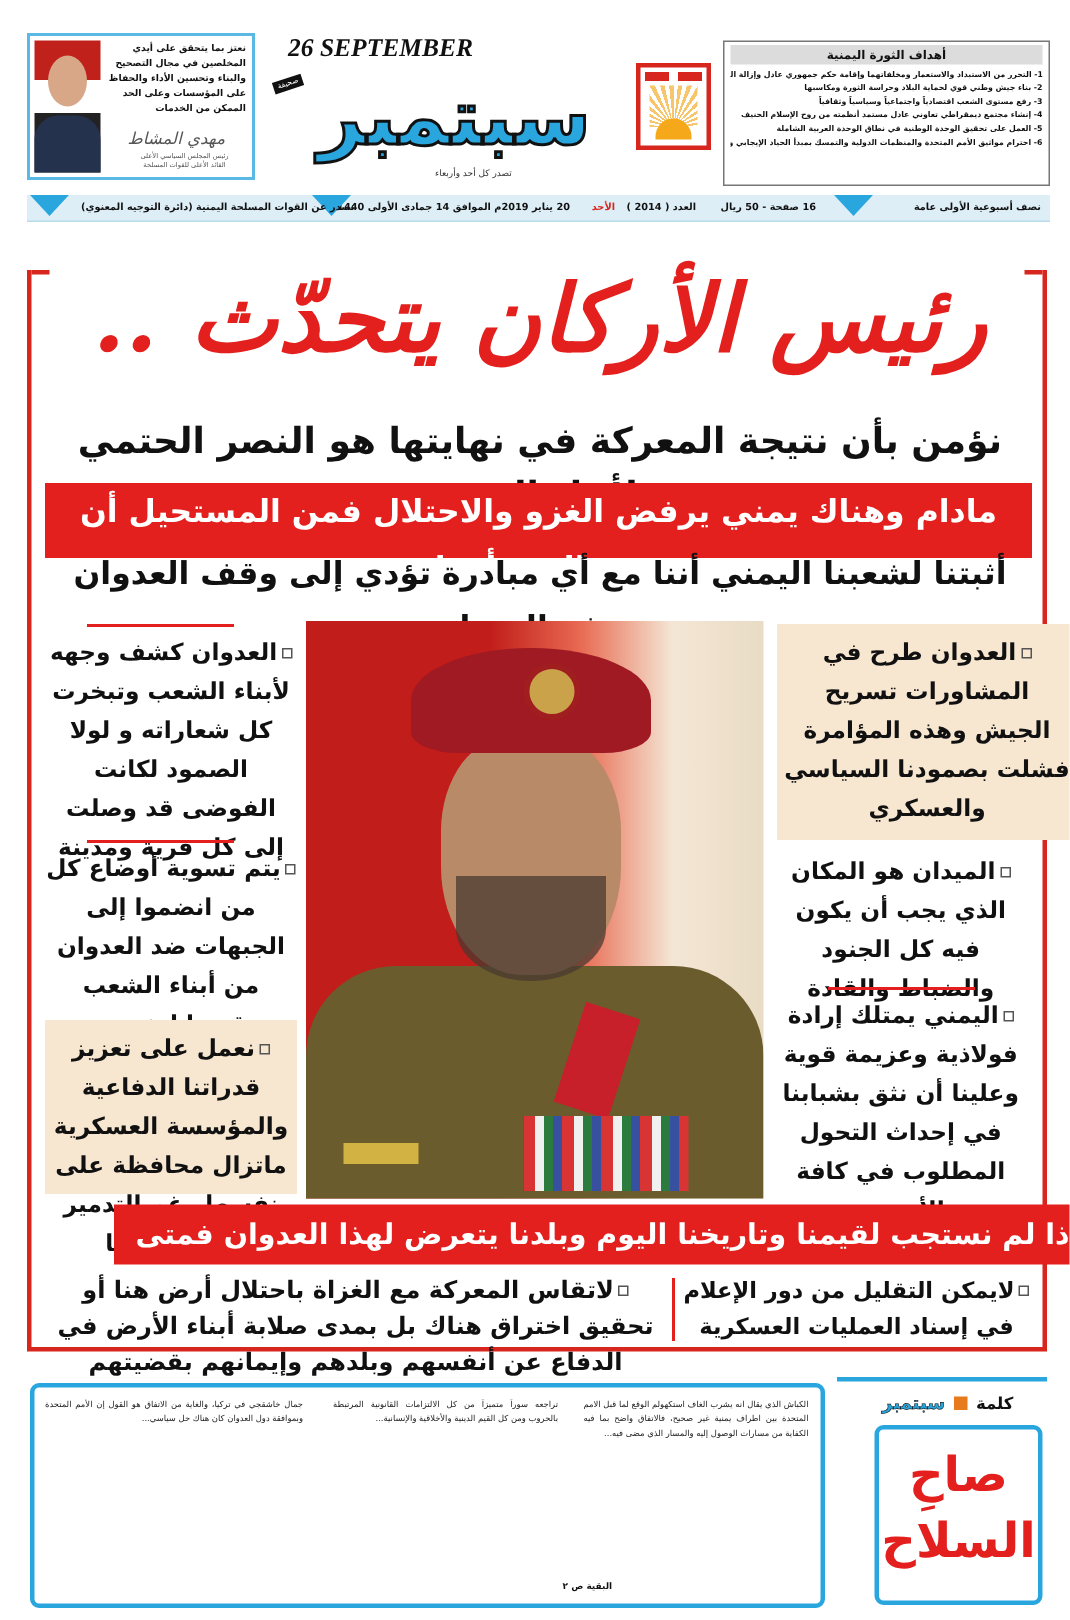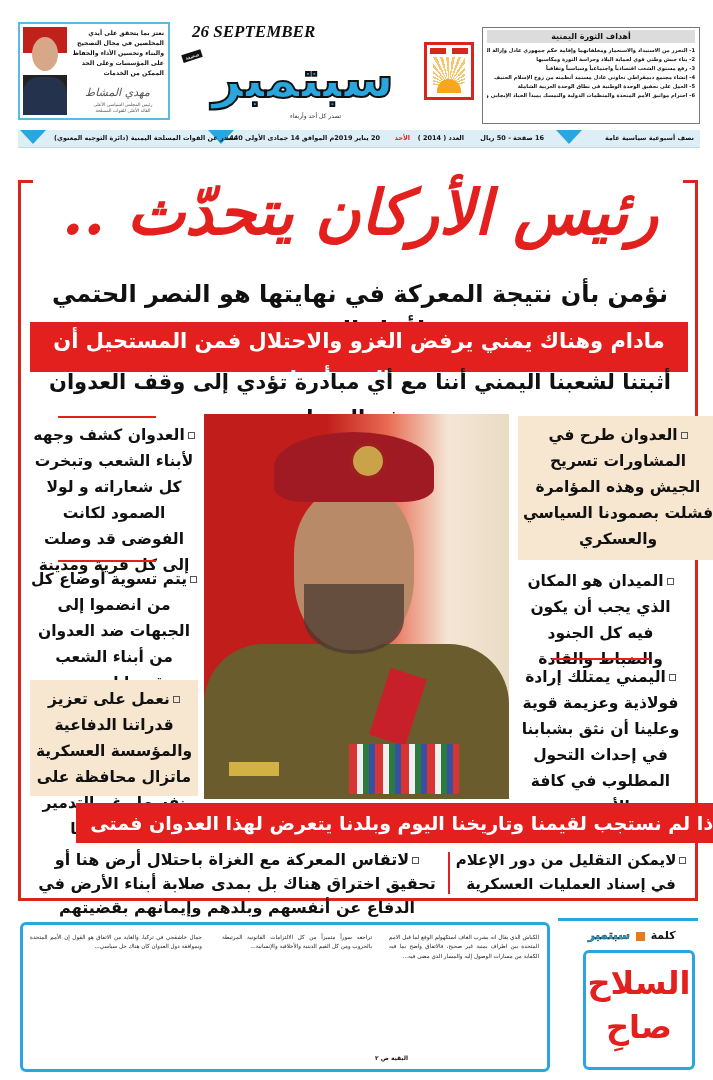--- a/index.html
+++ b/index.html
@@ -113,21 +113,21 @@
   <div class="left-photo">
     <div class="suit"></div>
     <div class="face"></div>
   </div>
   <div class="left-quote">نعتز بما يتحقق على أيدي المخلصين في مجال التصحيح والبناء وتحسين الأداء والحفاظ على المؤسسات وعلى الحد الممكن من الخدمات</div>
   <div class="left-sign">مهدي المشاط</div>
   <div class="left-sign-caption">رئيس المجلس السياسي الأعلى القائد الأعلى للقوات المسلحة</div>
 </div>
 
 <div class="info-strip">
-  <span style="right:6px;">نصف أسبوعية سياسية عامة</span>
+  <span style="right:6px;">نصف أسبوعية الأولى عامة</span>
   <div class="tri" style="right:118px;"></div>
   <span style="right:156px;">16 صفحة - 50 ريال</span>
   <span style="right:236px;">العدد ( 2014 )</span>
   <span style="right:290px;" class="red-word">الأحد</span>
   <span style="right:320px;">20 يناير 2019م الموافق 14 جمادى الأولى 1440هـ</span>
   <div class="tri" style="left:190px;"></div>
   <span style="left:36px; right:auto; direction:rtl;">تصدر عن القوات المسلحة اليمنية (دائرة التوجيه المعنوي)</span>
   <div class="tri" style="left:2px;"></div>
 </div>
 
@@ -182,21 +182,21 @@
   <span class="sq"></span><span>لايمكن التقليل من دور الإعلام في إسناد العمليات العسكرية</span>
 </div>
 
 <div class="blue-rule"></div>
 <div class="kalima">
   <span>كلمة</span>
   <span class="mini-emblem"></span>
   <span class="mini-logo">سبتمبر</span>
 </div>
 <div class="editorial-title-box">
+  <div>صاحِ</div>
   <div>السلاح</div>
-  <div>صاحِ</div>
 </div>
 <div class="editorial-frame">
   <div class="ed-col c1">الكباش الذي يقال انه يشرب الغاف استكهولم الوقع لما قبل الامم المتحدة بين اطراف يمنية غير صحيح، فالاتفاق واضح بما فيه الكفاية من مسارات الوصول إليه والمسار الذي مضى فيه...</div>
   <div class="ed-col c2">تراجعه سوراً متميزاً من كل الالتزامات القانونية المرتبطة بالحروب ومن كل القيم الدينية والأخلاقية والإنسانية...</div>
   <div class="ed-col c3">جمال خاشقجي في تركيا، والغاية من الاتفاق هو القول إن الأمم المتحدة وبموافقة دول العدوان كان هناك حل سياسي...</div>
   <div class="continue-note">البقية ص ٢</div>
 </div>
 
 </body></html>

